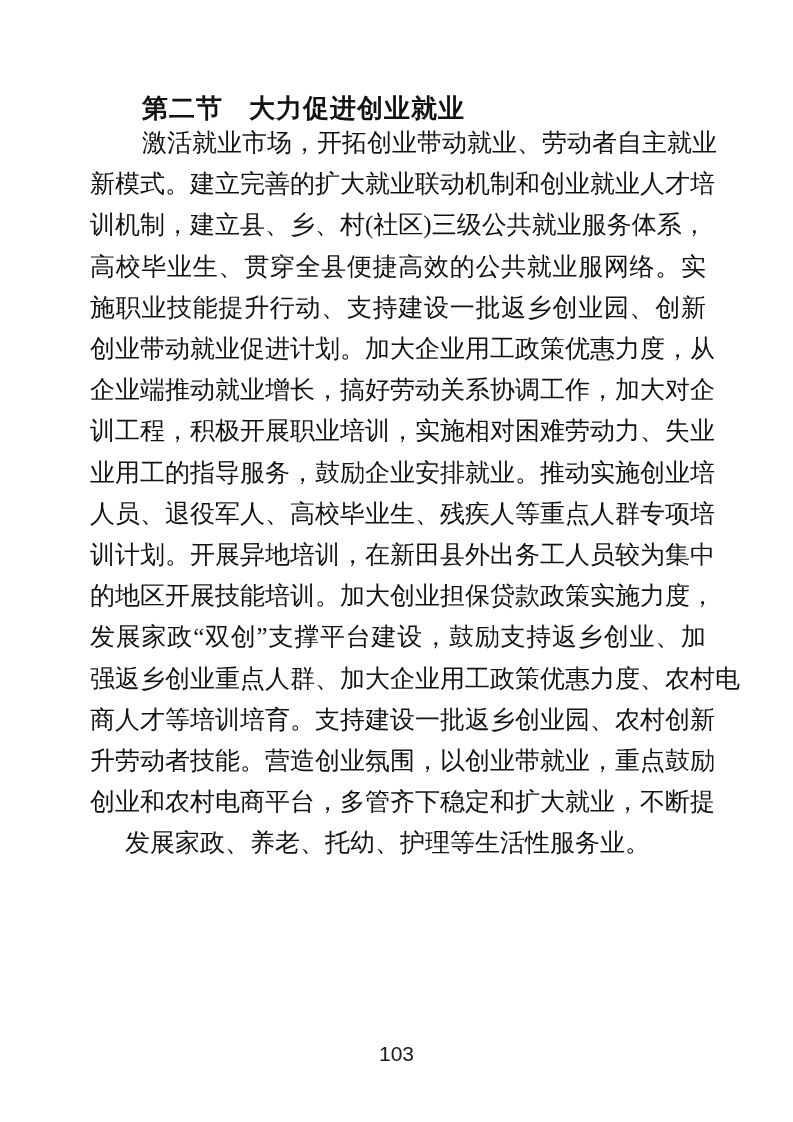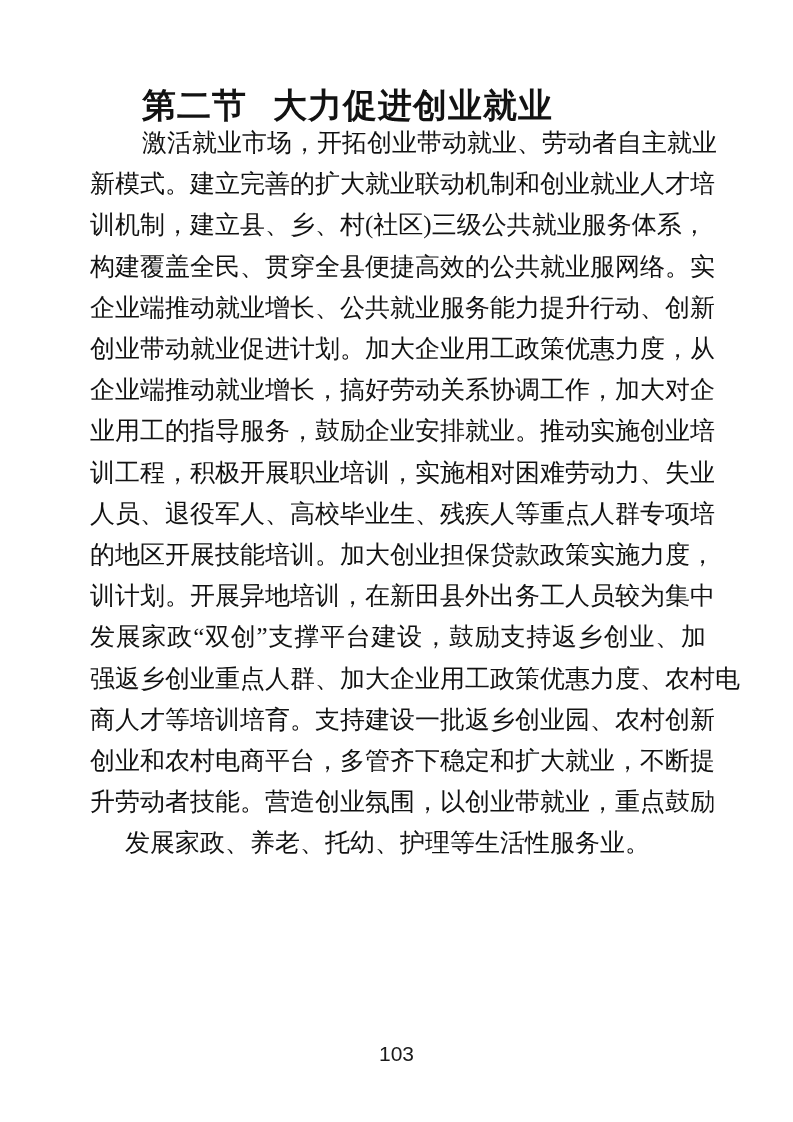--- a/index.html
+++ b/index.html
@@ -14,22 +14,22 @@
     background: #ffffff;
     overflow: hidden;
     font-family: "Liberation Serif", "DejaVu Serif", serif;
     color: #121212;
   }
   .heading {
     position: absolute;
     top: 88px;
     left: 142px;
     margin: 0;
-    font-family: Liberation Mono, monospace;
-    font-size: 34px;
+    font-family: Liberation Sans, sans-serif;
+    font-size: 26px;
     font-weight: 700;
     line-height: 41px;
     letter-spacing: 1px;
     white-space: nowrap;
   }
   .heading-title {
     margin-left: 26px;
   }
   .paragraph {
     position: absolute;
@@ -67,32 +67,32 @@
 <body>
 
 <div class="page">
 
   <h2 class="heading"><span>第二节</span><span class="heading-title">大力促进创业就业</span></h2>
 
   <div class="paragraph">
       <div class="line first">激活就业市场，开拓创业带动就业、劳动者自主就业</div>
       <div class="line">新模式。建立完善的扩大就业联动机制和创业就业人才培</div>
       <div class="line">训机制，建立县、乡、村(社区)三级公共就业服务体系，</div>
-      <div class="line">构建覆盖全民、贯穿全县便捷高效的公共就业服网络。实</div>
-      <div class="line">企业端推动就业增长、公共就业服务能力提升行动、创新</div>
+      <div class="line">高校毕业生、贯穿全县便捷高效的公共就业服网络。实</div>
+      <div class="line">施职业技能提升行动、支持建设一批返乡创业园、创新</div>
       <div class="line">创业带动就业促进计划。加大企业用工政策优惠力度，从</div>
       <div class="line">企业端推动就业增长，搞好劳动关系协调工作，加大对企</div>
+      <div class="line">训工程，积极开展职业培训，实施相对困难劳动力、失业</div>
       <div class="line">业用工的指导服务，鼓励企业安排就业。推动实施创业培</div>
-      <div class="line">训工程，积极开展职业培训，实施相对困难劳动力、失业</div>
       <div class="line">人员、退役军人、高校毕业生、残疾人等重点人群专项培</div>
+      <div class="line">训计划。开展异地培训，在新田县外出务工人员较为集中</div>
       <div class="line">的地区开展技能培训。加大创业担保贷款政策实施力度，</div>
-      <div class="line">训计划。开展异地培训，在新田县外出务工人员较为集中</div>
       <div class="line">发展家政“双创”支撑平台建设，鼓励支持返乡创业、加</div>
       <div class="line">强返乡创业重点人群、加大企业用工政策优惠力度、农村电</div>
       <div class="line">商人才等培训培育。支持建设一批返乡创业园、农村创新</div>
+      <div class="line">升劳动者技能。营造创业氛围，以创业带就业，重点鼓励</div>
       <div class="line">创业和农村电商平台，多管齐下稳定和扩大就业，不断提</div>
-      <div class="line">升劳动者技能。营造创业氛围，以创业带就业，重点鼓励</div>
       <div class="line last">发展家政、养老、托幼、护理等生活性服务业。</div>
     </div>
 
   <div class="page-number">103</div>
 
 </div>
 
 </body></html>

